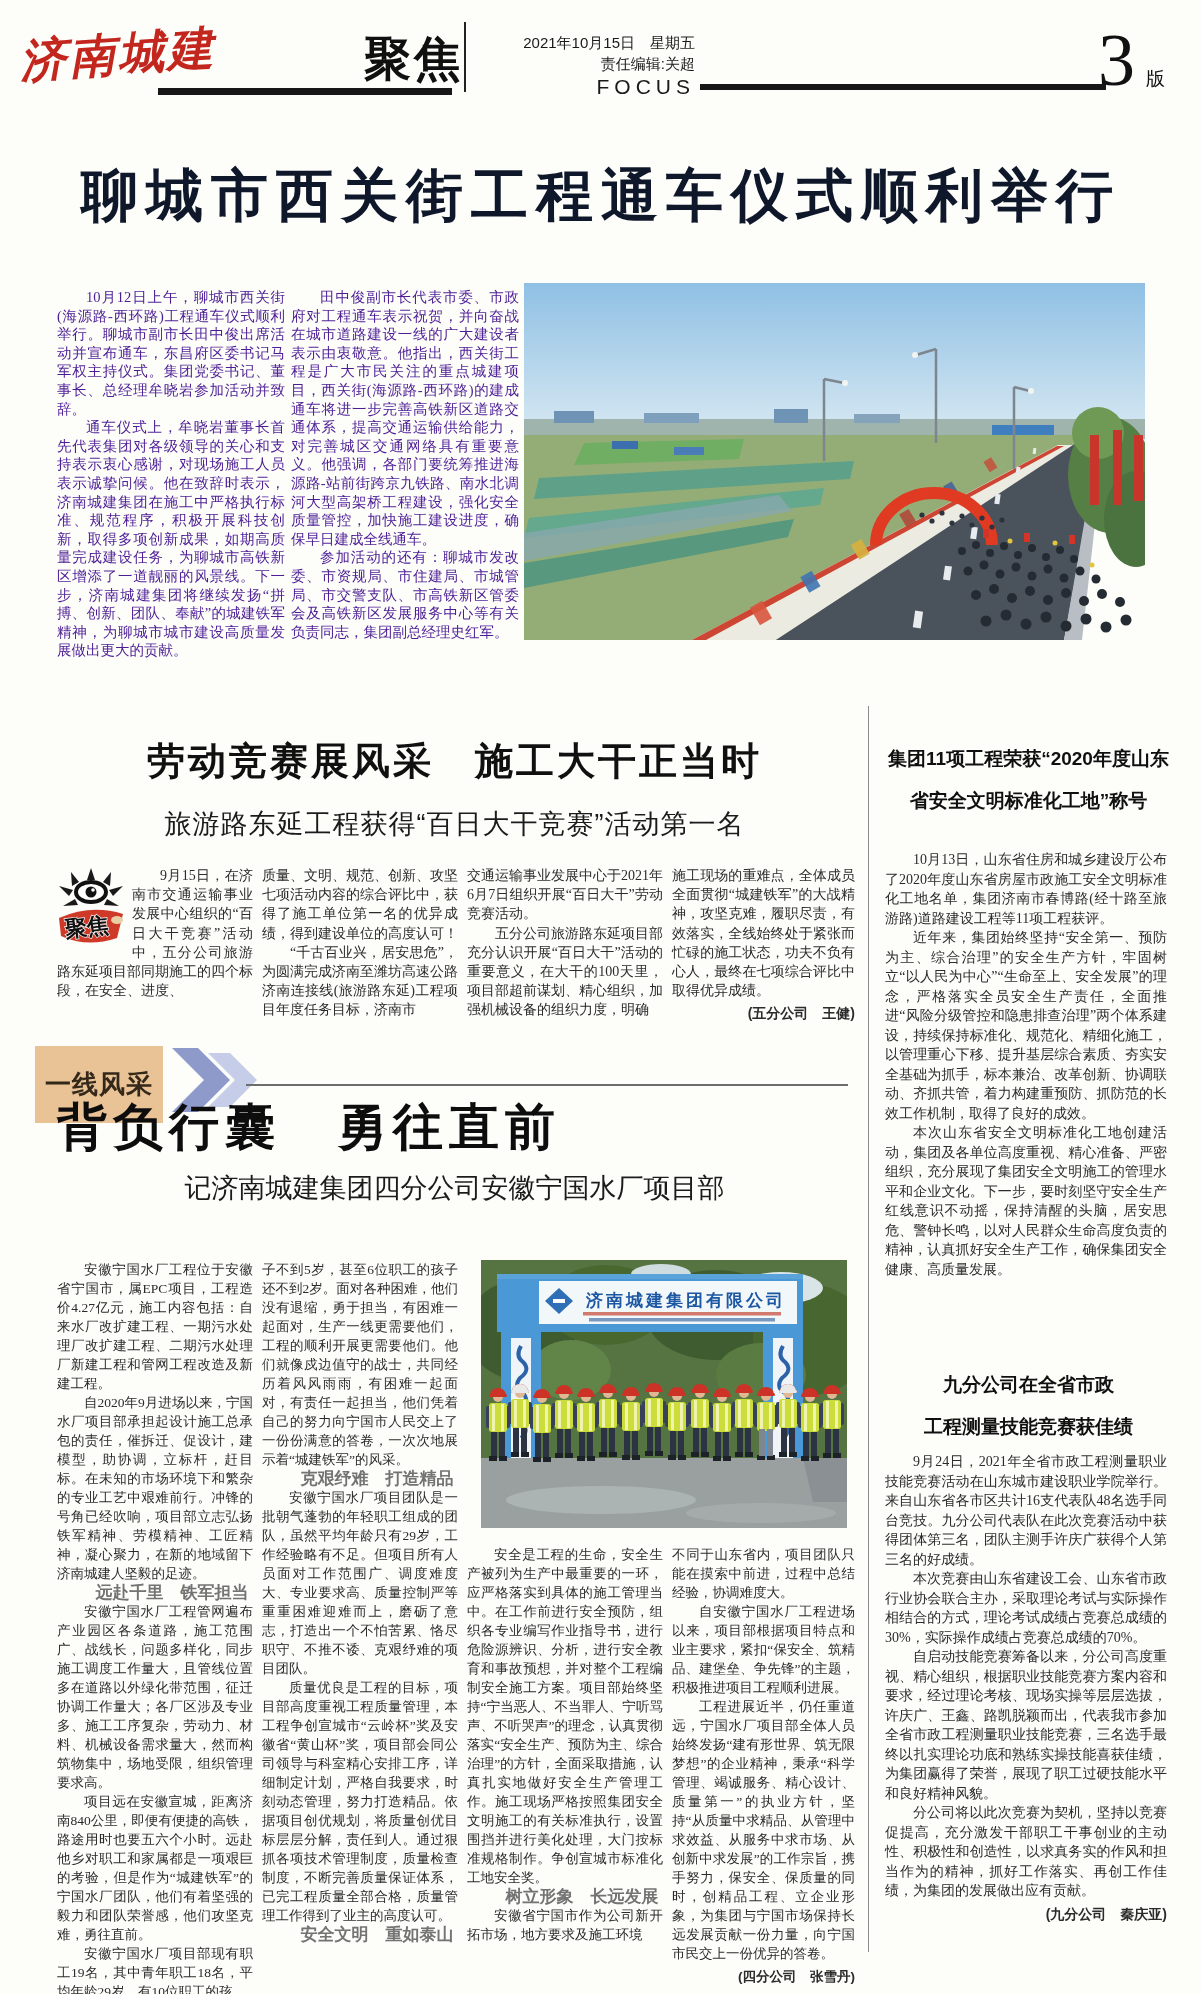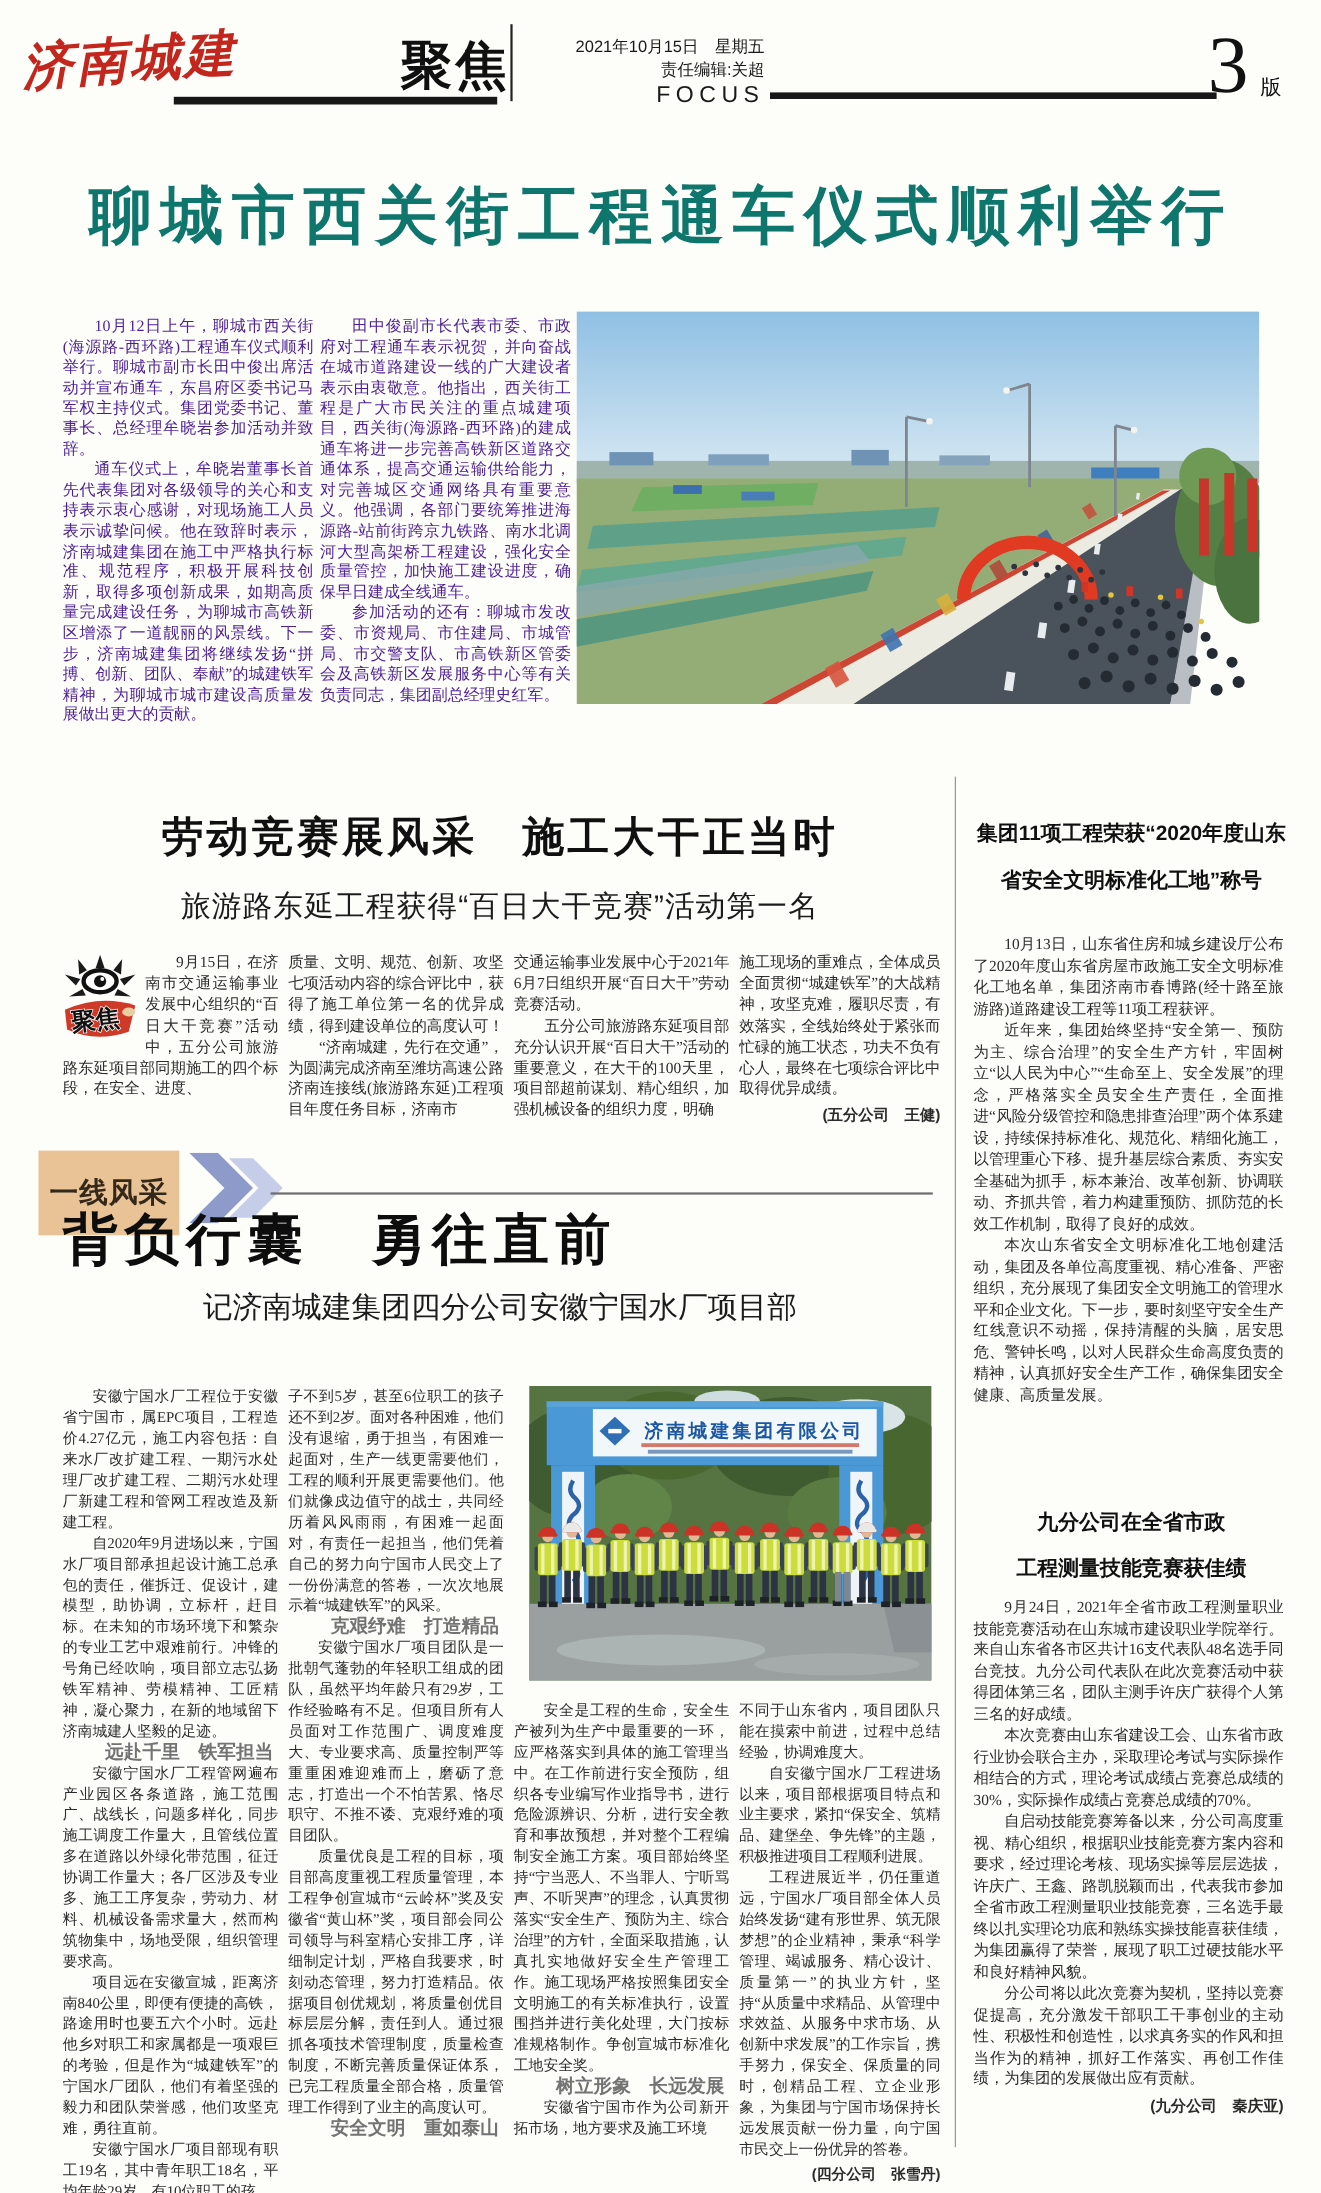--- a/index.html
+++ b/index.html
@@ -13,21 +13,21 @@
   .sec-title{left:364px;top:28px;font-size:47px;font-weight:900;letter-spacing:3px;color:#101010;
         font-family:"Liberation Sans",sans-serif;}
   .hvline{left:464px;top:22px;width:2px;height:70px;background:#222;}
   .dateblock{left:440px;top:32px;width:255px;text-align:right;font-family:"Liberation Sans",sans-serif;
         font-size:15px;line-height:21px;color:#1a1a1a;}
   .focus-en{font-size:21px;letter-spacing:5px;margin-top:2px;}
   .pagenum{left:1098px;top:18px;font-size:74px;font-family:"Liberation Serif",serif;color:#111;}
   .pageword{left:1146px;top:66px;font-size:19px;color:#111;font-family:"Liberation Sans",sans-serif;}
   
   .a1-headline{left:57px;top:158px;width:1088px;text-align:center;font-size:57px;font-weight:900;
-        letter-spacing:8px;color:#0f766e;font-family:"Liberation Sans",sans-serif;white-space:nowrap;}
+        letter-spacing:8px;color:#0f172a;font-family:"Liberation Sans",sans-serif;white-space:nowrap;}
   .bodycol{font-size:14.5px;line-height:18.6px;text-align:justify;color:#4c1d95;}
   .bodycol p{margin:0;text-indent:2em;}
   .photo-frame{overflow:hidden;}
   
   .a2-title{left:57px;top:736px;width:795px;text-align:center;font-size:38px;font-weight:900;
         letter-spacing:3px;color:#101010;font-family:"Liberation Sans",sans-serif;white-space:nowrap;}
   .a2-subtitle{left:57px;top:806px;width:795px;text-align:center;font-size:27px;font-weight:500;
         letter-spacing:1px;color:#1b1b1b;font-family:"Liberation Sans",sans-serif;white-space:nowrap;}
   .smallcol{font-size:14px;line-height:19.2px;text-align:justify;color:#2b2b2b;}
   .smallcol p{margin:0;text-indent:2em;}
@@ -230,21 +230,21 @@
         <circle cx="36" cy="22" r="1.8" fill="#ffffff"></circle>
         <path d="M2 50 Q34 36 66 46 L60 70 Q30 80 4 68 Z" fill="#cf3a28"></path>
         <ellipse cx="60" cy="52" rx="6" ry="4" fill="#e7cfa3"></ellipse>
         <text x="8" y="66" font-size="22" font-weight="900" font-family="Liberation Sans, sans-serif" fill="#101010" stroke="#ffffff" stroke-width="1.3" paint-order="stroke" transform="rotate(-7 34 60)">聚焦</text>
       </svg>
     </span>
     <p class="cont" style="text-indent:2em;">9月15日，在济南市交通运输事业发展中心组织的“百日大干竞赛”活动中，五分公司旅游路东延项目部同期施工的四个标段，在安全、进度、</p>
   </div>
   <div class="abs smallcol" style="left:262px;top:866px;width:196px;">
     <p class="cont">质量、文明、规范、创新、攻坚七项活动内容的综合评比中，获得了施工单位第一名的优异成绩，得到建设单位的高度认可！</p>
-    <p>“济南城建，先行在交通”，为圆满完成济南至潍坊高速公路济南连接线(旅游路东延)工程项目年度任务目标，济南市</p>
+    <p>“千古百业兴，居安思危”，为圆满完成济南至潍坊高速公路济南连接线(旅游路东延)工程项目年度任务目标，济南市</p>
   </div>
   <div class="abs smallcol" style="left:467px;top:866px;width:196px;">
     <p class="cont">交通运输事业发展中心于2021年6月7日组织开展“百日大干”劳动竞赛活动。</p>
     <p>五分公司旅游路东延项目部充分认识开展“百日大干”活动的重要意义，在大干的100天里，项目部超前谋划、精心组织，加强机械设备的组织力度，明确</p>
   </div>
   <div class="abs smallcol" style="left:672px;top:866px;width:183px;">
     <p class="cont">施工现场的重难点，全体成员全面贯彻“城建铁军”的大战精神，攻坚克难，履职尽责，有效落实，全线始终处于紧张而忙碌的施工状态，功夫不负有心人，最终在七项综合评比中取得优异成绩。</p>
     <p class="sig">(五分公司　王健)</p>
   </div>
 

